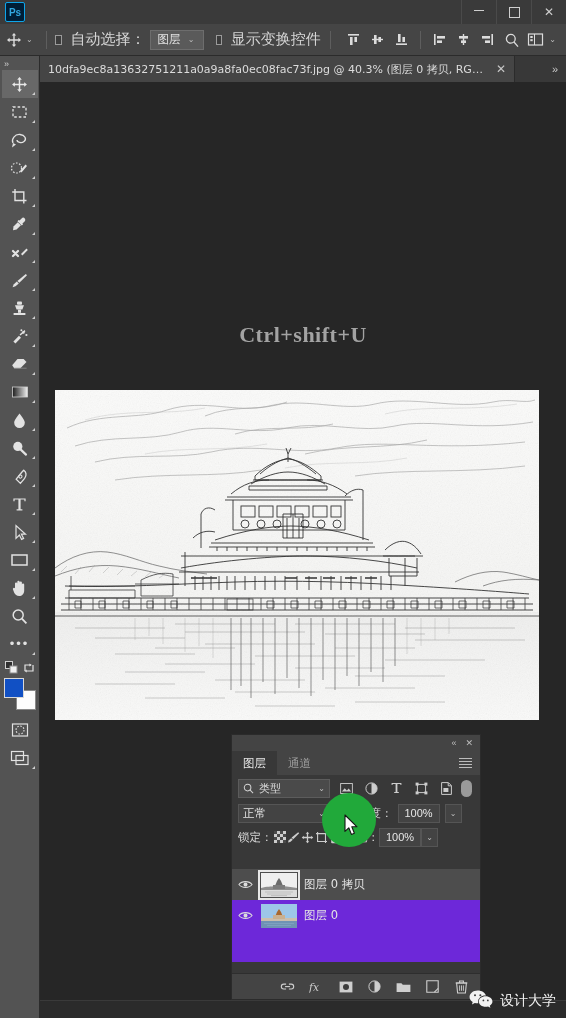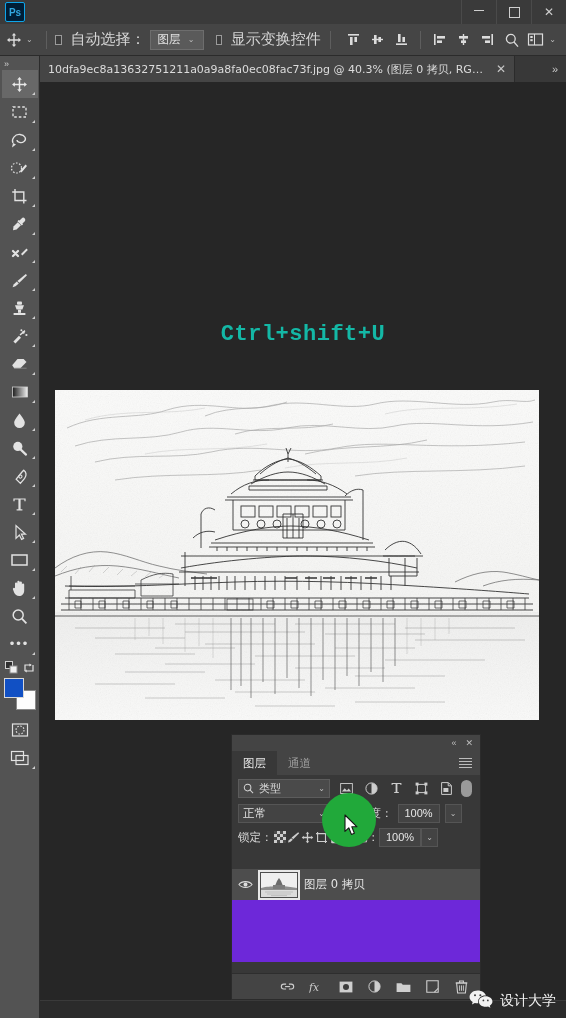--- a/index.html
+++ b/index.html
@@ -100,22 +100,22 @@
   .doctab-close { color:#c8c8c8; font-size: 12px; }
   .doctab-more { color:#c8c8c8; font-size:11px; display:flex; align-items:center; padding:0 8px; margin-left:auto;}
 
   
   .canvas-area {
     position: absolute; left: 40px; top: 82px; width: 526px; height: 936px;
     background: #262626; overflow: hidden;
   }
   .red-hint {
     position: absolute; left: 0; top: 240px; width: 526px; text-align: center;
-    color: #14b8a6; font-size: 22px; font-weight: bold; letter-spacing: 0.5px;
-    font-family: Liberation Mono, monospace;
+    color: #a3a3a3; font-size: 22px; font-weight: bold; letter-spacing: 0.5px;
+    font-family: Liberation Serif, serif;
   }
   .artboard {
     position: absolute; left: 15px; top: 308px; width: 484px; height: 330px;
     background: #f4f4f2; overflow: hidden;
   }
   .artboard svg { display:block; width:100%; height:100%; }
 
   
   .layers-panel {
     position: absolute; left: 231px; top: 734px; width: 250px; height: 266px;
@@ -778,20 +778,41 @@
             <rect x="12" y="12" width="12" height="4" fill="#7b7b7b"></rect>
             <rect y="17" width="36" height="7" fill="#dcdcdc"></rect>
             <g stroke="#a0a0a0" stroke-width="0.5">
                 <path d="M4 19 H32 M6 21 H30 M10 22.6 H26"></path>
               </g>
           </svg>
         </span>
         <span class="layer-name">图层 0 拷贝</span>
       </div>
 
+      <div class="layer-row">
+        <span class="eye">
+          <svg width="15" height="11" viewBox="0 0 16 11">
+              <path d="M1 5.5 C4 1.4 12 1.4 15 5.5 C12 9.6 4 9.6 1 5.5 Z" fill="none" stroke="#dcdcdc" stroke-width="1.1"></path>
+              <circle cx="8" cy="5.5" r="2.1" fill="#dcdcdc"></circle>
+            </svg>
+        </span>
+        <span class="thumb">
+          <svg viewBox="0 0 36 24" preserveAspectRatio="none">
+            <rect width="36" height="24" fill="#9dc6e8"></rect>
+            <rect y="14" width="36" height="4" fill="#cbbfae"></rect>
+            <path d="M14 13 L16 8 L18 5 L20 8 L22 13 Z" fill="#a8682f"></path>
+            <rect x="12" y="11" width="12" height="4" fill="#c9b090"></rect>
+            <rect y="17" width="36" height="7" fill="#6f93b4"></rect>
+            <g stroke="#88a9c6" stroke-width="0.6">
+                <path d="M3 19.5 H33 M6 21.5 H30"></path>
+              </g>
+          </svg>
+        </span>
+        <span class="layer-name">图层 0</span>
+      </div>
     </div>
 
     <div class="lp-bottom">
       <span class="bic">
         <svg width="15" height="11" viewBox="0 0 16 11">
             <path d="M6.5 3 H4 a2.6 2.6 0 0 0 0 5.2 H6.5" fill="none" stroke="#cfcfcf" stroke-width="1.2"></path>
             <path d="M9.5 3 H12 a2.6 2.6 0 0 1 0 5.2 H9.5" fill="none" stroke="#cfcfcf" stroke-width="1.2"></path>
             <line x1="5.4" y1="5.6" x2="10.6" y2="5.6" stroke="#cfcfcf" stroke-width="1.2"></line>
           </svg>
       </span>

